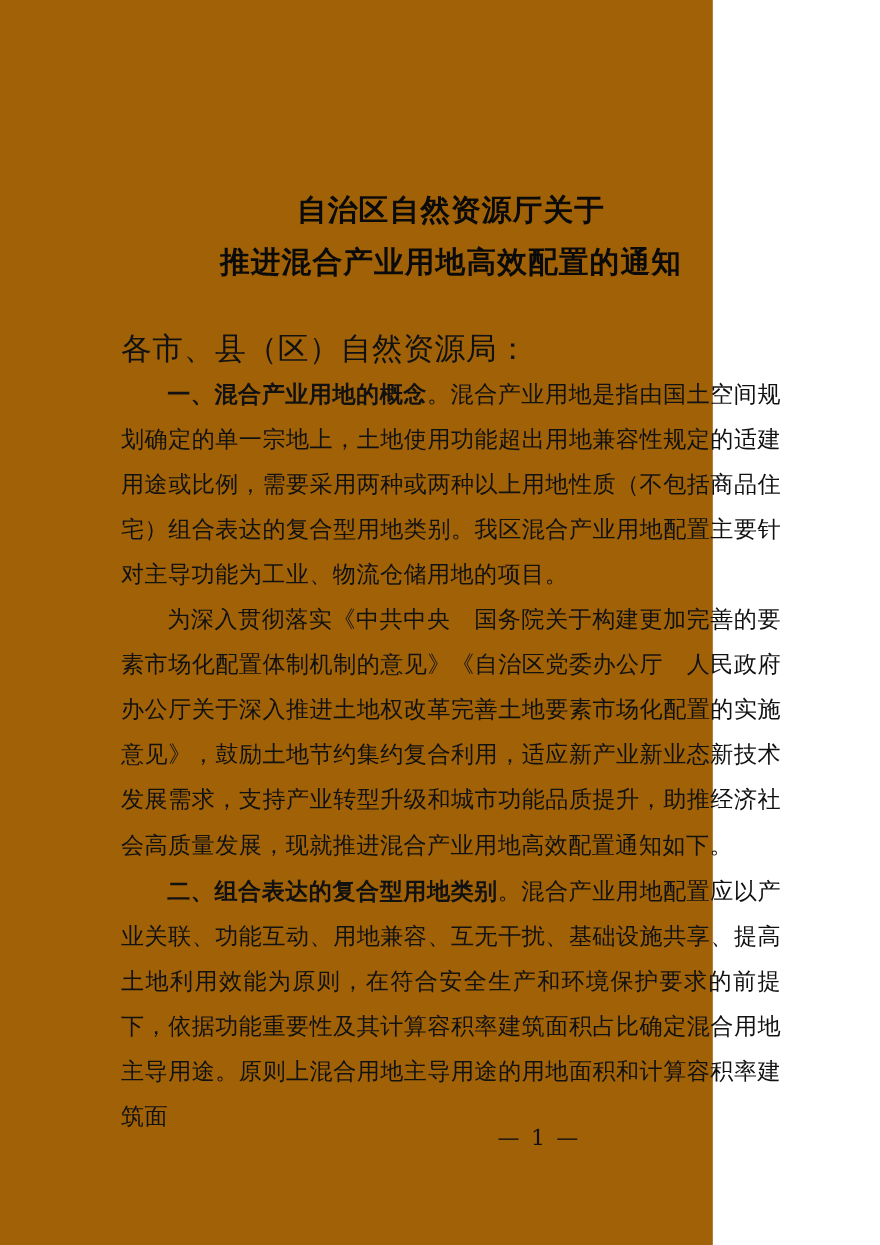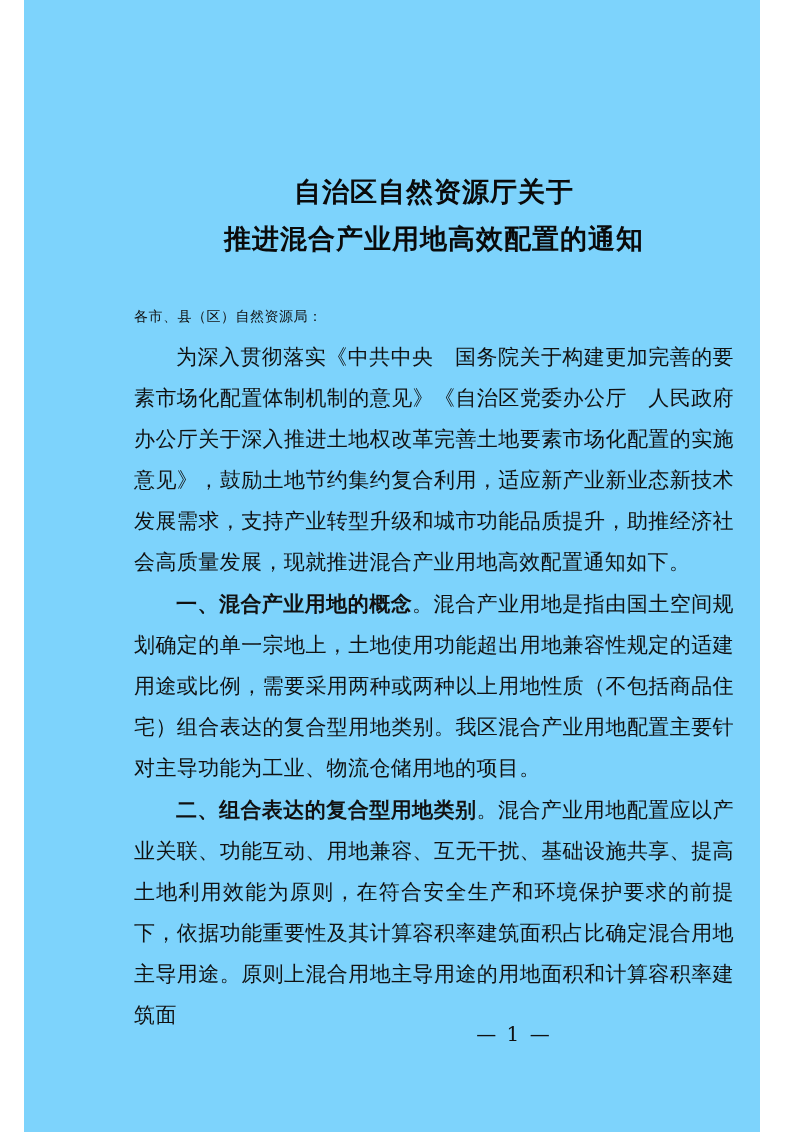--- a/index.html
+++ b/index.html
@@ -12,24 +12,23 @@
     height: 1132px;
     font-family: "DejaVu Serif", "Liberation Serif", serif;
     color: #101010;
     position: relative;
     overflow: hidden;
   }
   .page {
     position: absolute;
     left: 0;
     top: 0;
-    width: 736px;
+    width: 648px;
     height: 1132px;
-    background: #7dd3fc;
-    margin-left: 24px;
+    background: #a16207;
   }
   .content {
     position: absolute;
     left: 110px;
     top: 0;
     width: 600px;
   }
   .doc-title {
     margin-top: 168px;
     text-align: center;
@@ -39,21 +38,21 @@
     line-height: 47px;
     letter-spacing: 1px;
     color: #0a0a0a;
   }
   .doc-title .line {
     display: block;
     white-space: nowrap;
   }
   .salutation {
     margin-top: 34px;
-    font-size: 14px;
+    font-size: 28px;
     line-height: 41px;
     letter-spacing: 0.5px;
     color: #111;
   }
   p.body-para {
     margin: 0;
     font-size: 21px;
     line-height: 41px;
     letter-spacing: 0.4px;
     text-align: justify;
@@ -83,22 +82,22 @@
 <div class="page">
   <div class="content">
 
     <div class="doc-title">
       <span class="line">自治区自然资源厅关于</span>
       <span class="line">推进混合产业用地高效配置的通知</span>
     </div>
 
     <div class="salutation">各市、县（区）自然资源局：</div>
 
+    <p class="body-para"><span class="lead">一、混合产业用地的概念</span><span>。混合产业用地是指由国土空间规划确定的单一宗地上，土地使用功能超出用地兼容性规定的适建用途或比例，需要采用两种或两种以上用地性质（不包括商品住宅）组合表达的复合型用地类别。我区混合产业用地配置主要针对主导功能为工业、物流仓储用地的项目。</span></p>
+
     <p class="body-para"><span>为深入贯彻落实《中共中央　国务院关于构建更加完善的要素市场化配置体制机制的意见》《自治区党委办公厅　人民政府办公厅关于深入推进土地权改革完善土地要素市场化配置的实施意见》，鼓励土地节约集约复合利用，适应新产业新业态新技术发展需求，支持产业转型升级和城市功能品质提升，助推经济社会高质量发展，现就推进混合产业用地高效配置通知如下。</span></p>
-
-    <p class="body-para"><span class="lead">一、混合产业用地的概念</span><span>。混合产业用地是指由国土空间规划确定的单一宗地上，土地使用功能超出用地兼容性规定的适建用途或比例，需要采用两种或两种以上用地性质（不包括商品住宅）组合表达的复合型用地类别。我区混合产业用地配置主要针对主导功能为工业、物流仓储用地的项目。</span></p>
 
     <p class="body-para"><span class="lead">二、组合表达的复合型用地类别</span><span>。混合产业用地配置应以产业关联、功能互动、用地兼容、互无干扰、基础设施共享、提高土地利用效能为原则，在符合安全生产和环境保护要求的前提下，依据功能重要性及其计算容积率建筑面积占比确定混合用地主导用途。原则上混合用地主导用途的用地面积和计算容积率建筑面</span></p>
 
   </div>
 
   <div class="page-number">— 1 —</div>
 </div>
 
 </body></html>

